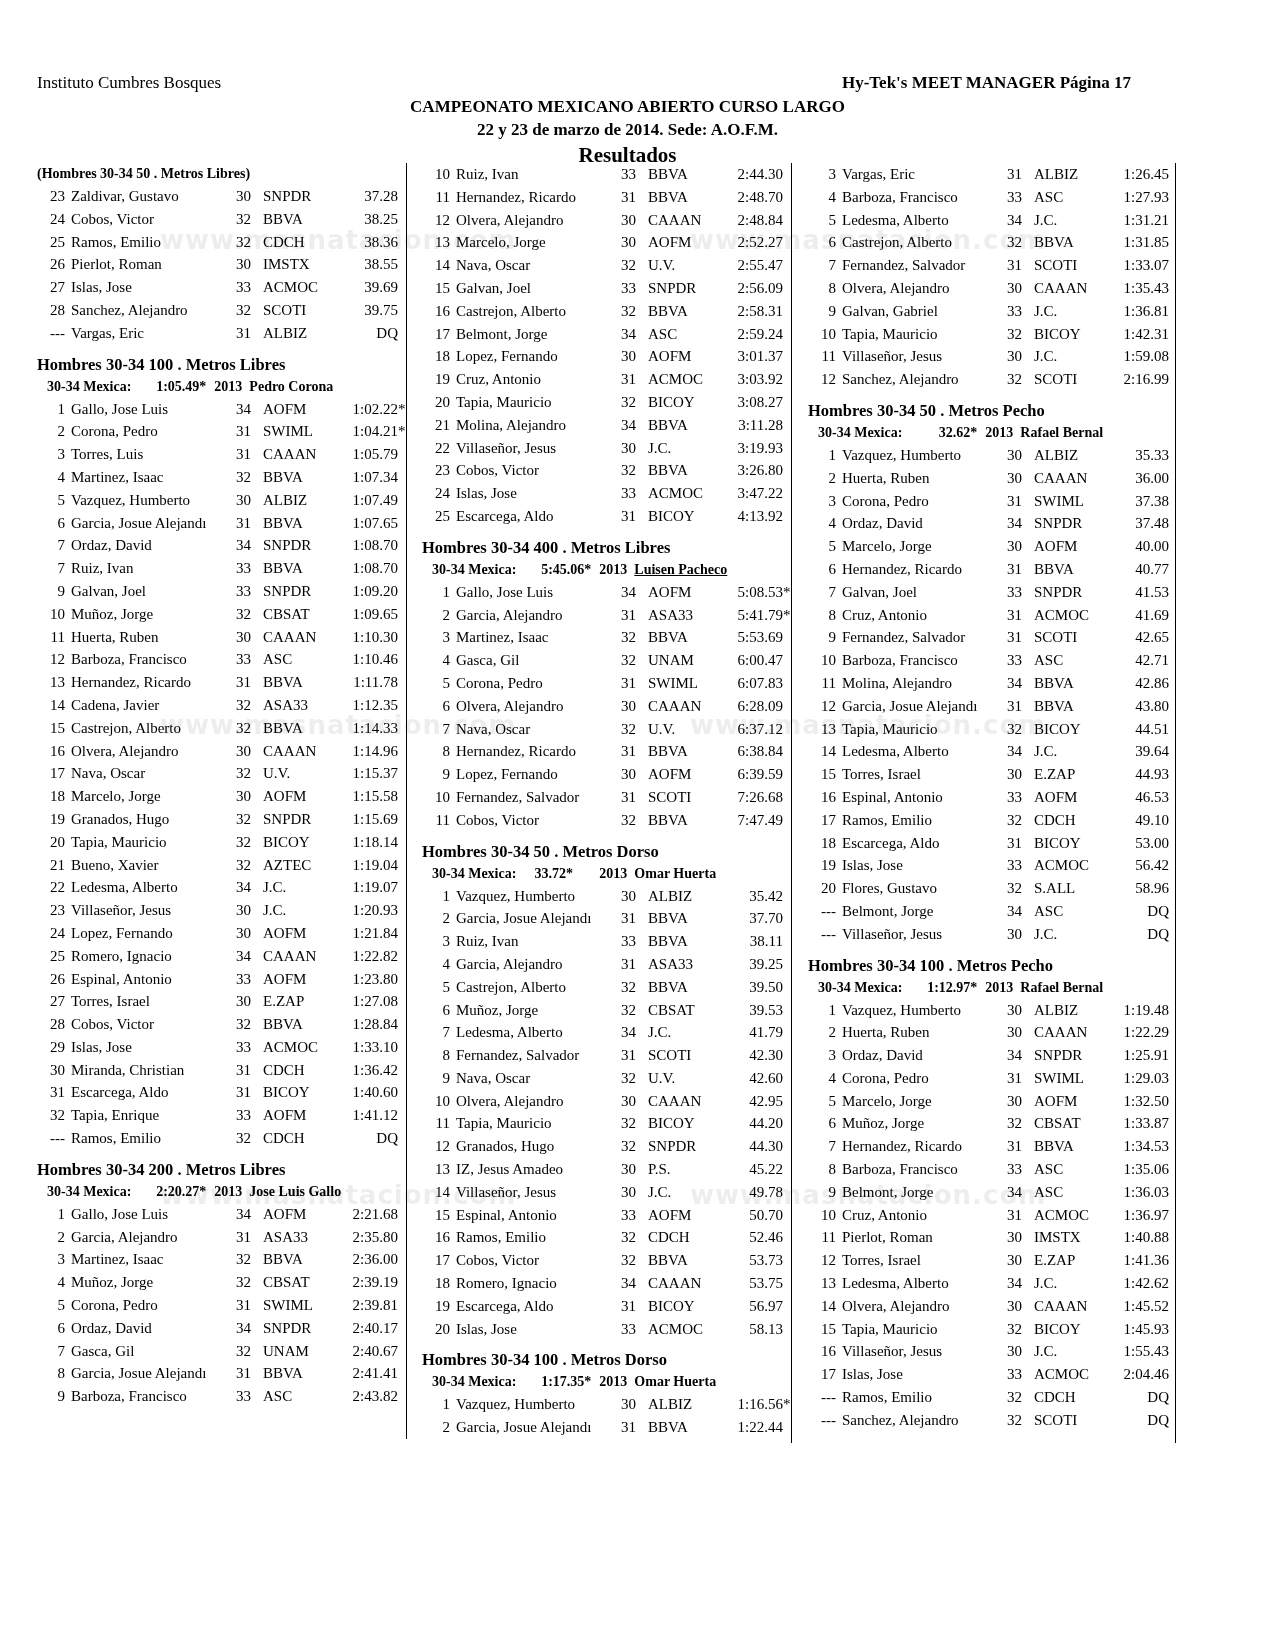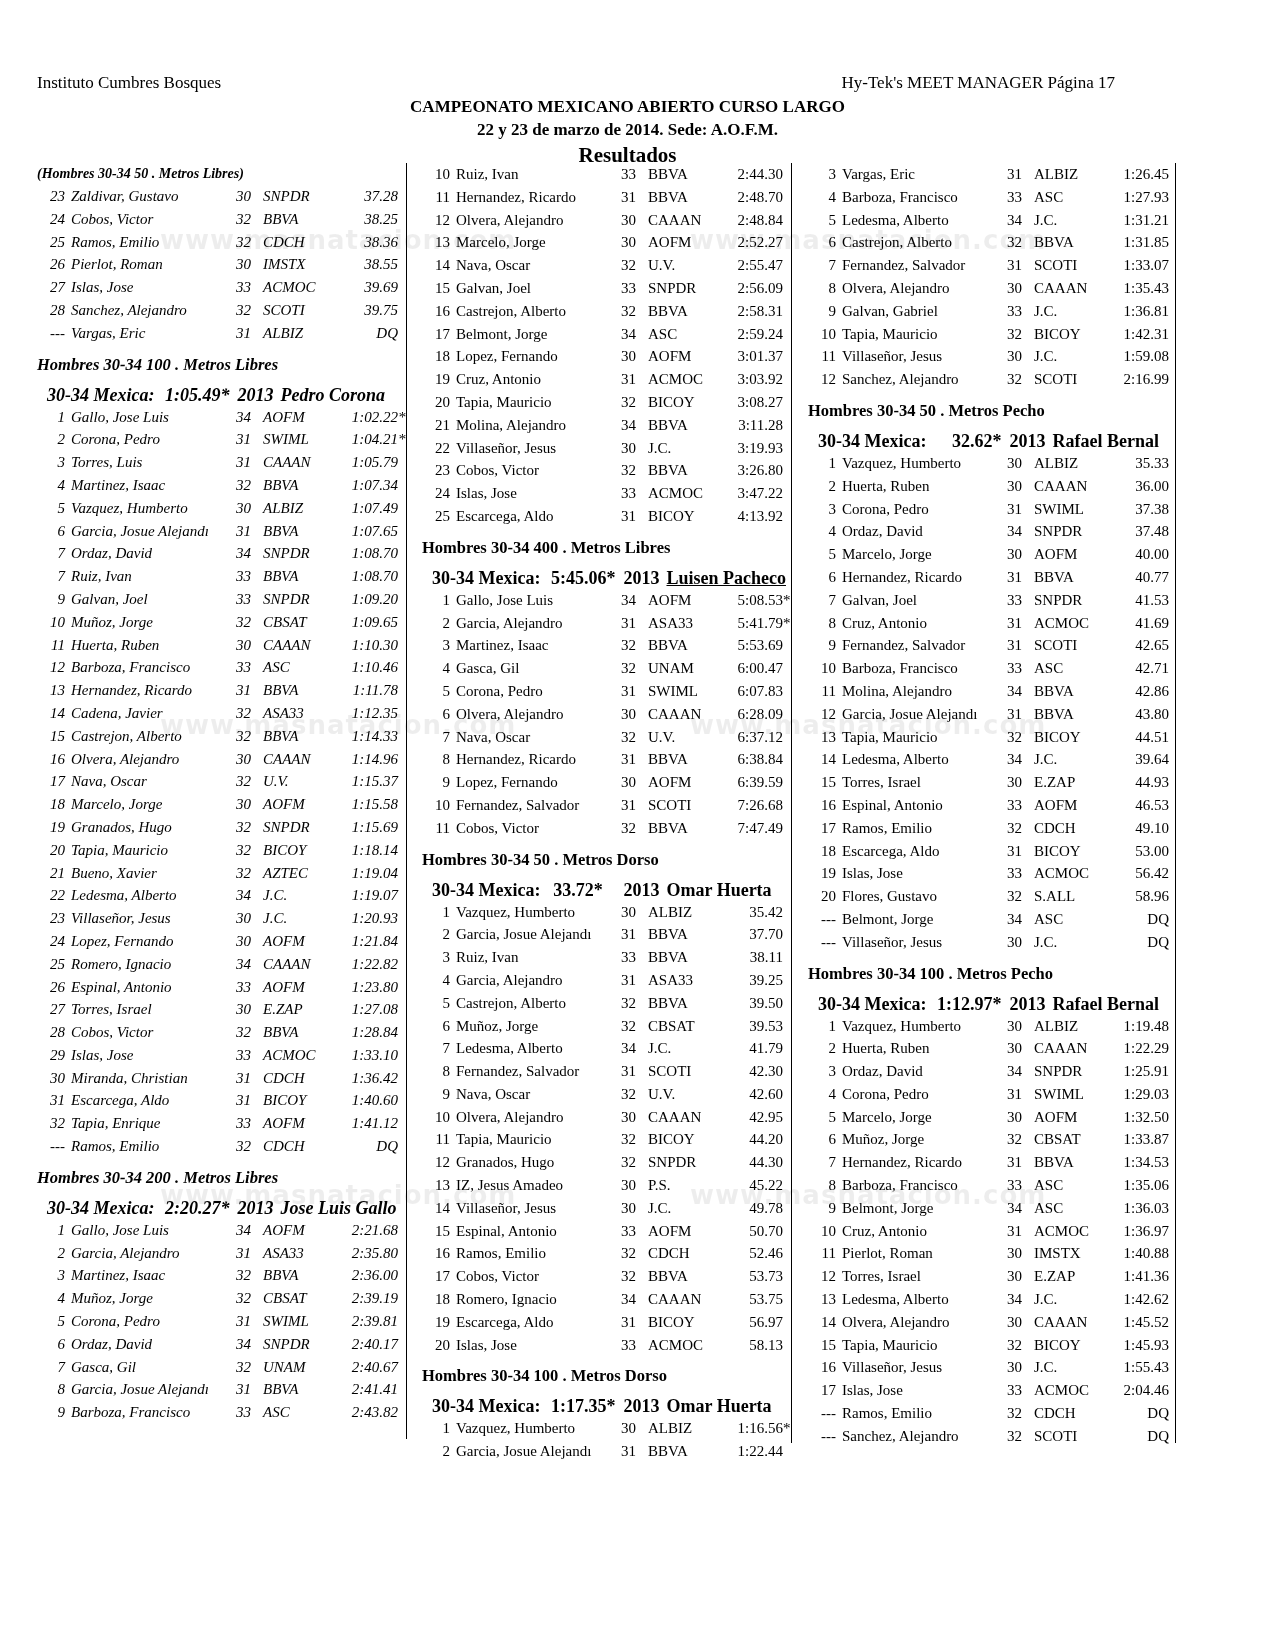--- a/index.html
+++ b/index.html
@@ -1,31 +1,31 @@
 <!DOCTYPE html>
 <html><head>
 <meta charset="utf-8">
 <style>
   html, body { margin: 0; padding: 0; background: #ffffff; }
   body { width: 1275px; height: 1650px; position: relative; overflow: hidden;
          font-family: "Liberation Serif", "DejaVu Serif", serif; color: #000; }
   .hdr-left { position: absolute; left: 37px; top: 73px; font-size: 17px; }
-  .hdr-right { position: absolute; right: 160px; top: 73px; font-size: 17px; }
+  .hdr-right { position: absolute; right: 144px; top: 73px; font-size: 17px; font-weight: bold; }
   .title { position: absolute; left: 0; width: 1275px; text-align: center; font-weight: bold; font-size: 17px; }
   .t1 { top: 97px; left: -10px; }
   .t2 { top: 120px; left: -10px; }
   .t3 { top: 143px; left: -10px; font-size: 21px; }
   .col { position: absolute; top: 163px; font-size: 15px; }
-  .c1 { left: 37px; width: 370px; font-style: italic; }
+  .c1 { left: 37px; width: 370px; }
   .c2 { left: 422px; width: 368px; }
   .c3 { left: 808px; width: 368px; }
   .vline { position: absolute; width: 1px; background: #000; }
   .ev-title { font-weight: bold; font-size: 16.5px; height: 22px; line-height: 22px; margin-top: 9px; white-space: nowrap; }
   .ev-title.cont { font-size: 14px; margin-top: 0; height: 22px; }
-  .record { font-weight: bold; font-size: 18px; height: 22px; line-height: 22px; padding-left: 10px; white-space: nowrap; margin-top: 8px; }
+  .record { font-weight: bold; font-size: 14px; height: 22px; line-height: 22px; padding-left: 10px; white-space: nowrap; }
   .record .rt { display: inline-block; width: 75px; text-align: right; }
   .row { height: 22.8px; line-height: 22.8px; display: flex; white-space: nowrap; }
   .row .pl { width: 28px; text-align: right; padding-right: 6px; }
   .row .nm { width: 150px; overflow: hidden; }
   .row .ag { width: 30px; text-align: right; padding-right: 12px; }
   .row .tm { width: 65px; }
   .row .rs { width: 70px; text-align: right; position: relative; }
   .row .rs .star { position: absolute; left: 100%; }
   .watermark { position: absolute; color: rgba(0,0,0,0.07); font-family: "DejaVu Sans", sans-serif; font-weight: bold; font-size: 26px; letter-spacing: 1px; pointer-events: none; }
 </style>

